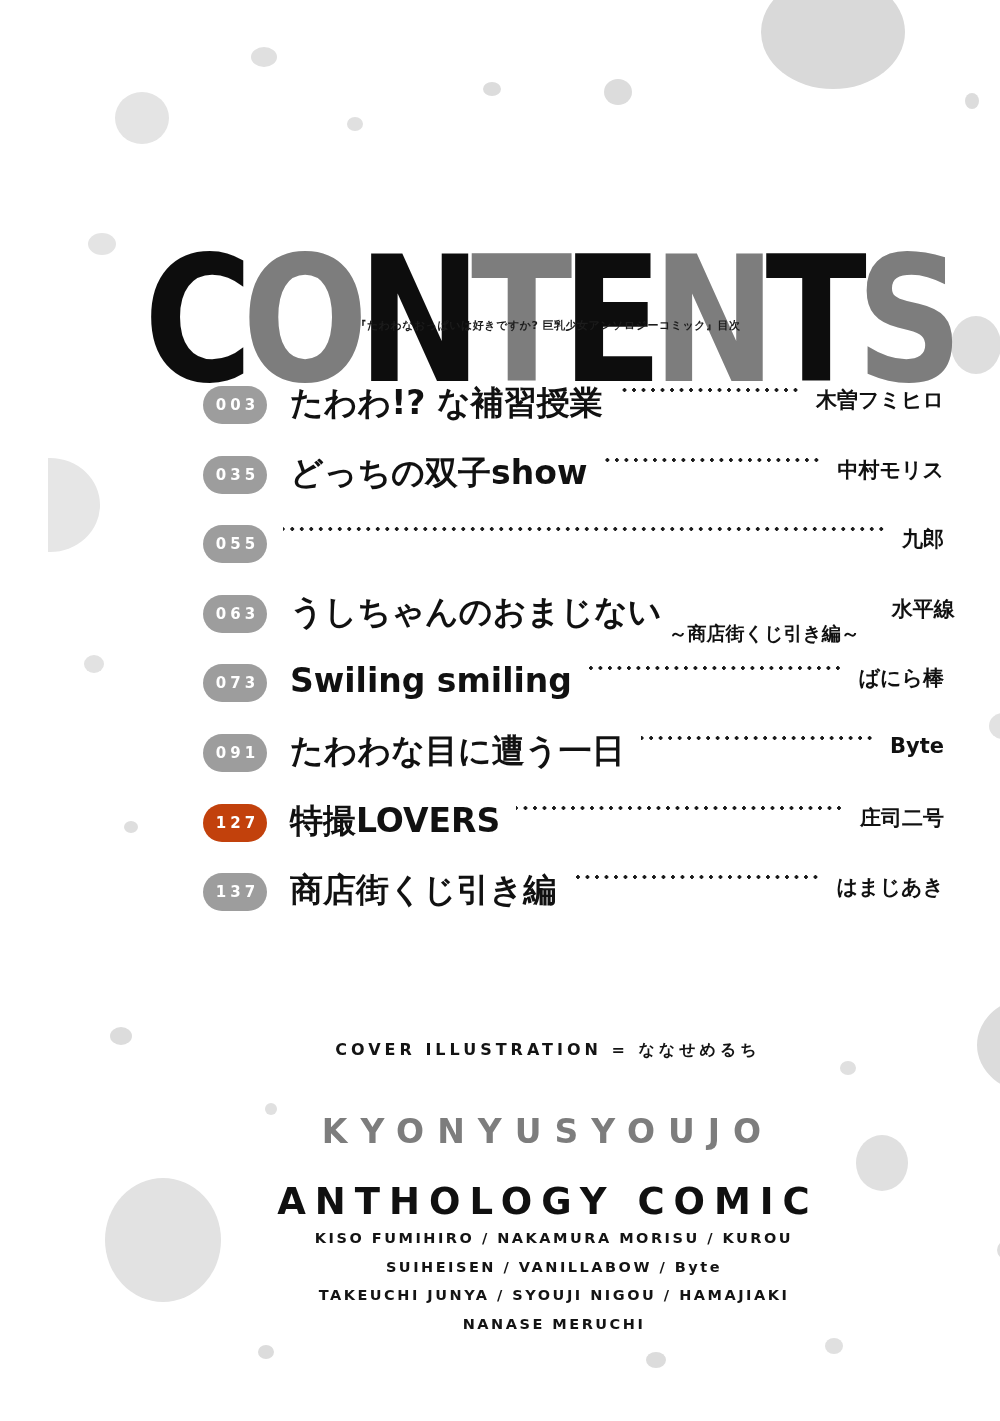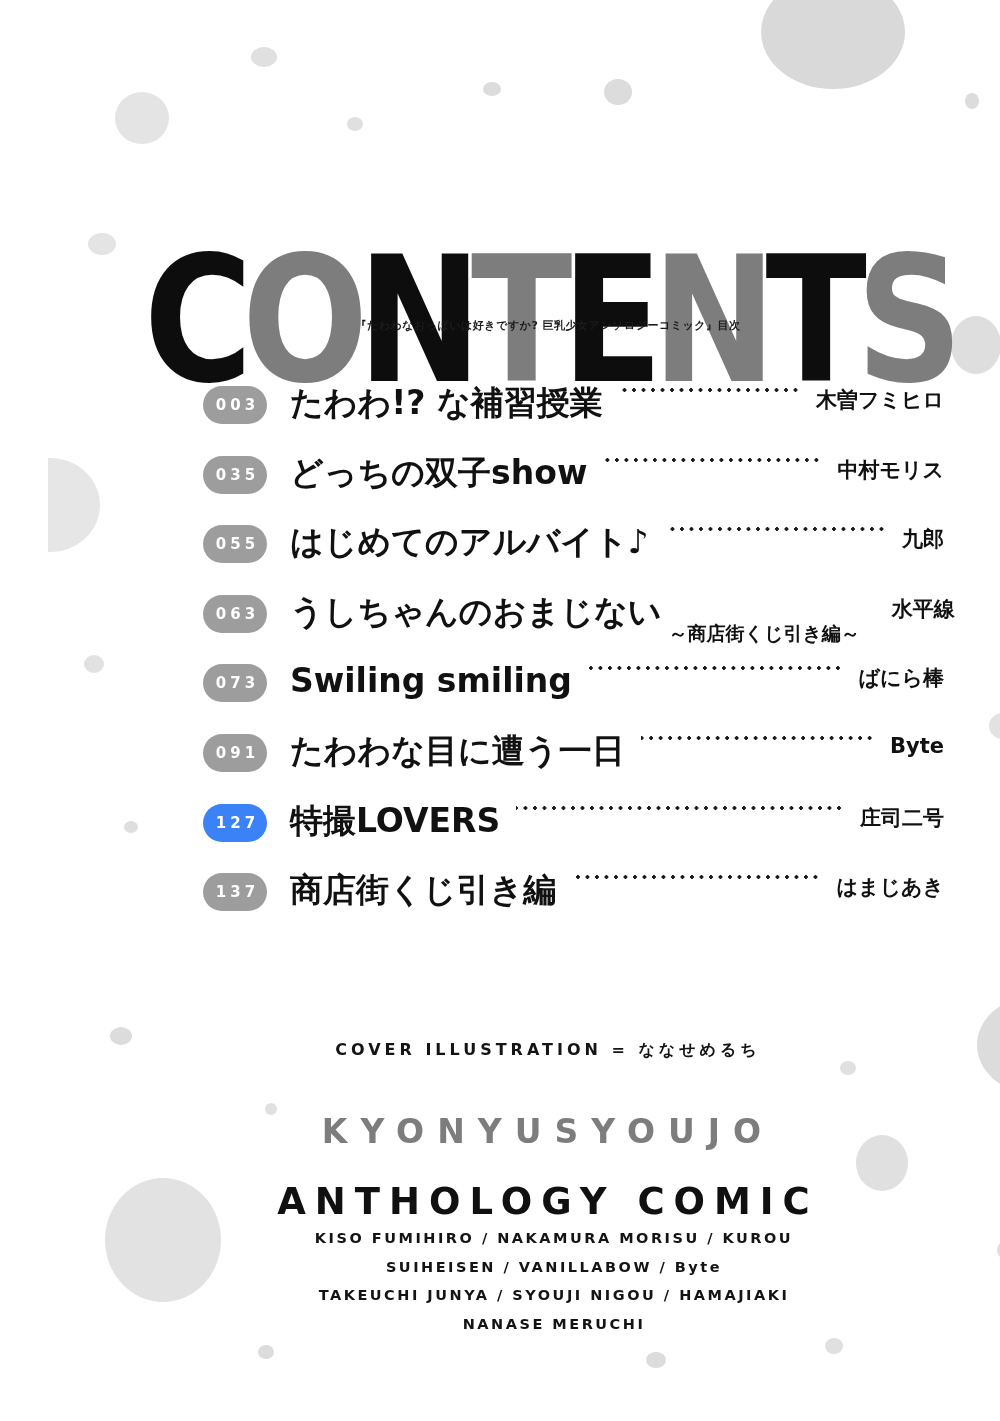--- a/index.html
+++ b/index.html
@@ -102,21 +102,20 @@
         <span class="author">木曽フミヒロ</span>
       </div>
       <div class="toc-row">
         <span class="badge" style="background: rgb(157, 157, 157);">035</span>
         <span class="t-title">どっちの双子show</span>
         <span class="leader"></span>
         <span class="author">中村モリス</span>
       </div>
       <div class="toc-row">
         <span class="badge" style="background: rgb(157, 157, 157);">055</span>
-        <span class="t-title">はじめてのアルバイト♪</span>
         <span class="leader"></span>
         <span class="author">九郎</span>
       </div>
       <div class="toc-row">
         <span class="badge" style="background: rgb(157, 157, 157);">063</span>
         <span class="t-title">うしちゃんのおまじない</span>
         <span class="t-sub">～商店街くじ引き編～</span>
         <span class="leader"></span>
         <span class="author">水平線</span>
       </div>
@@ -126,21 +125,21 @@
         <span class="leader"></span>
         <span class="author">ばにら棒</span>
       </div>
       <div class="toc-row">
         <span class="badge" style="background: rgb(157, 157, 157);">091</span>
         <span class="t-title">たわわな目に遭う一日</span>
         <span class="leader"></span>
         <span class="author">Byte</span>
       </div>
       <div class="toc-row">
-        <span class="badge" style="background: #3b82f6;">127</span>
+        <span class="badge" style="background: #c2410c;">127</span>
         <span class="t-title">特撮LOVERS</span>
         <span class="leader"></span>
         <span class="author">庄司二号</span>
       </div>
       <div class="toc-row">
         <span class="badge" style="background: rgb(157, 157, 157);">137</span>
         <span class="t-title">商店街くじ引き編</span>
         <span class="leader"></span>
         <span class="author">はまじあき</span>
       </div>

